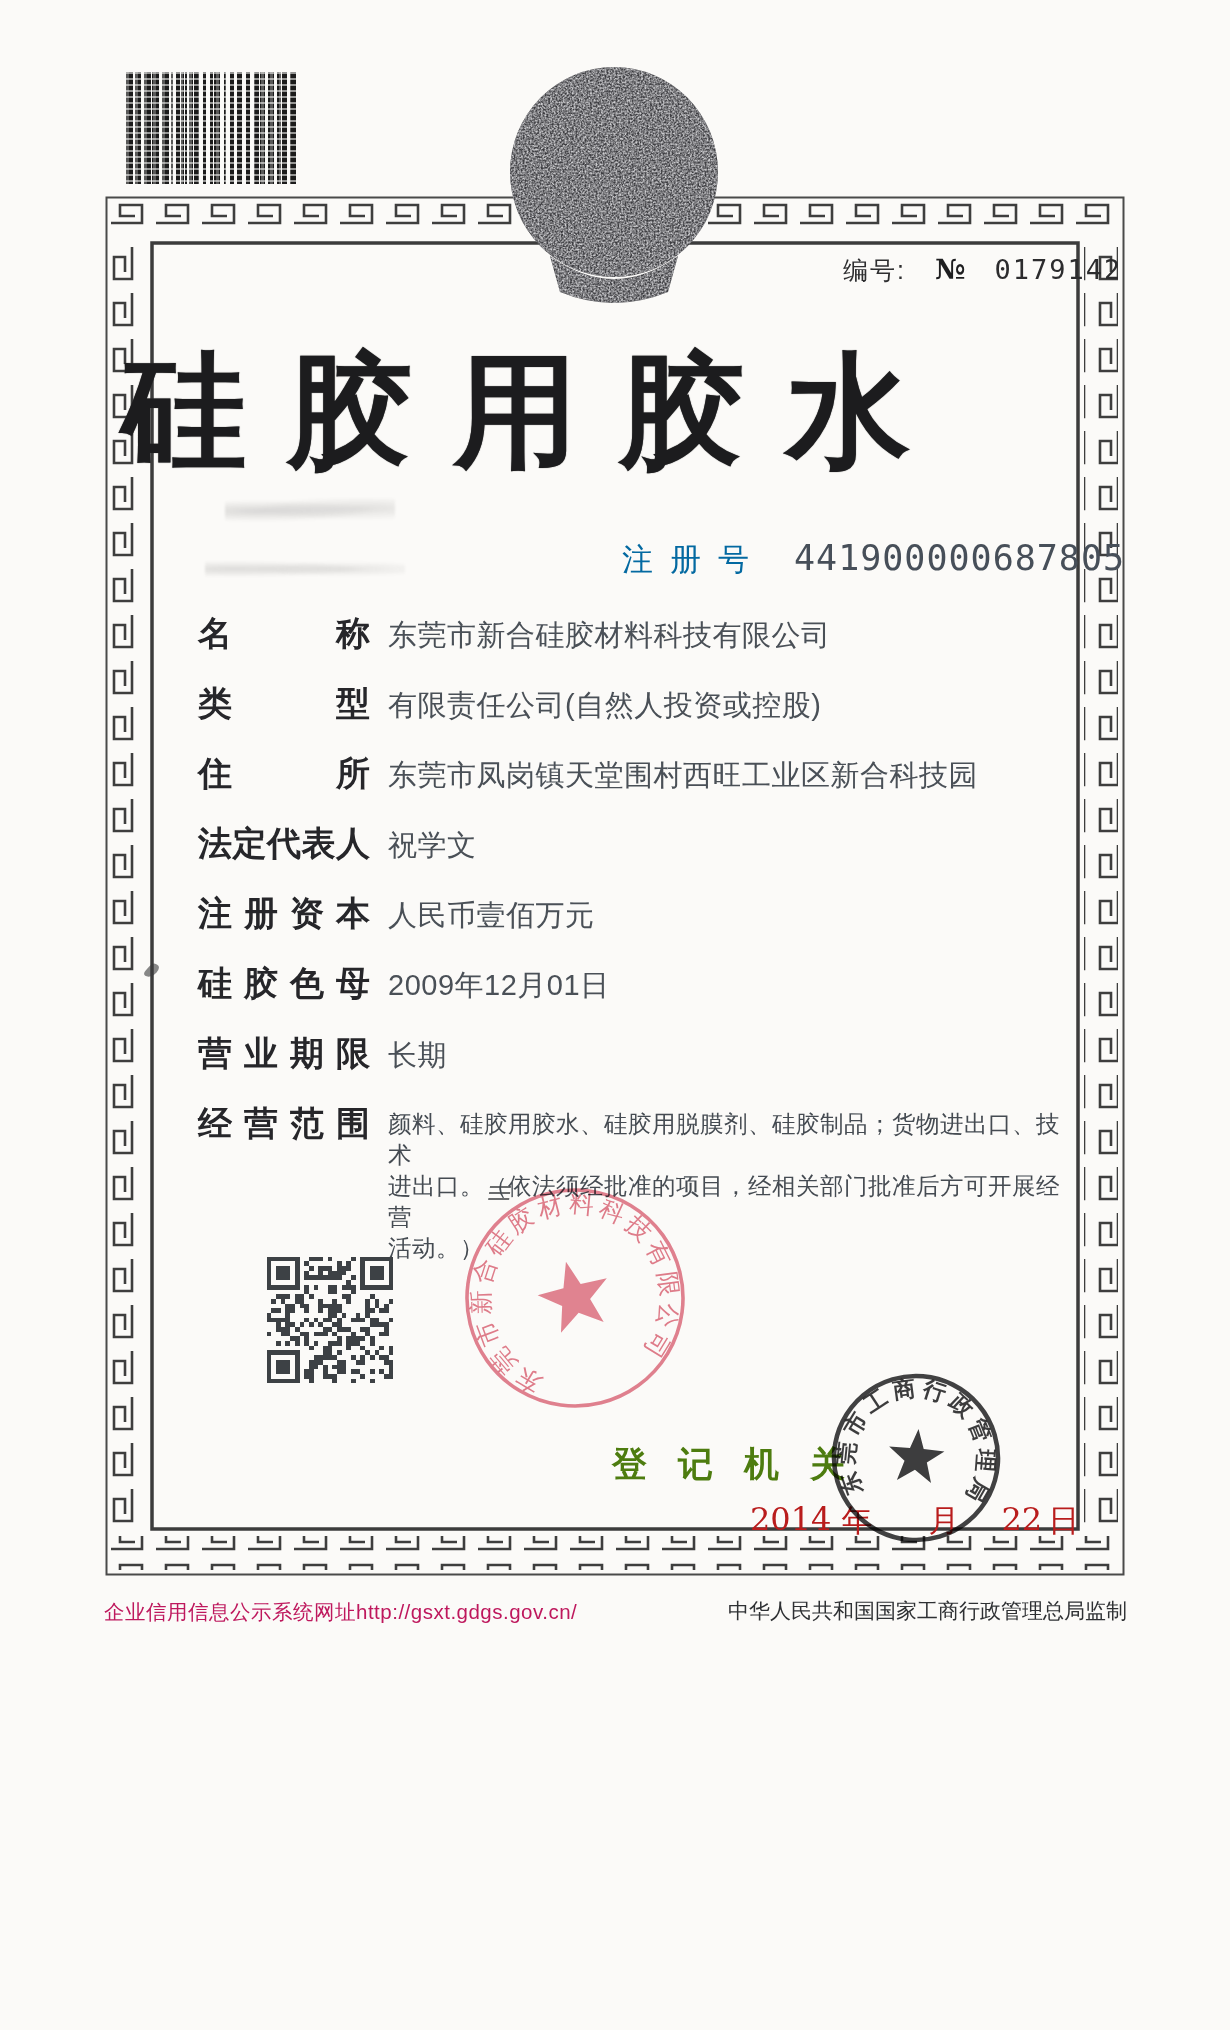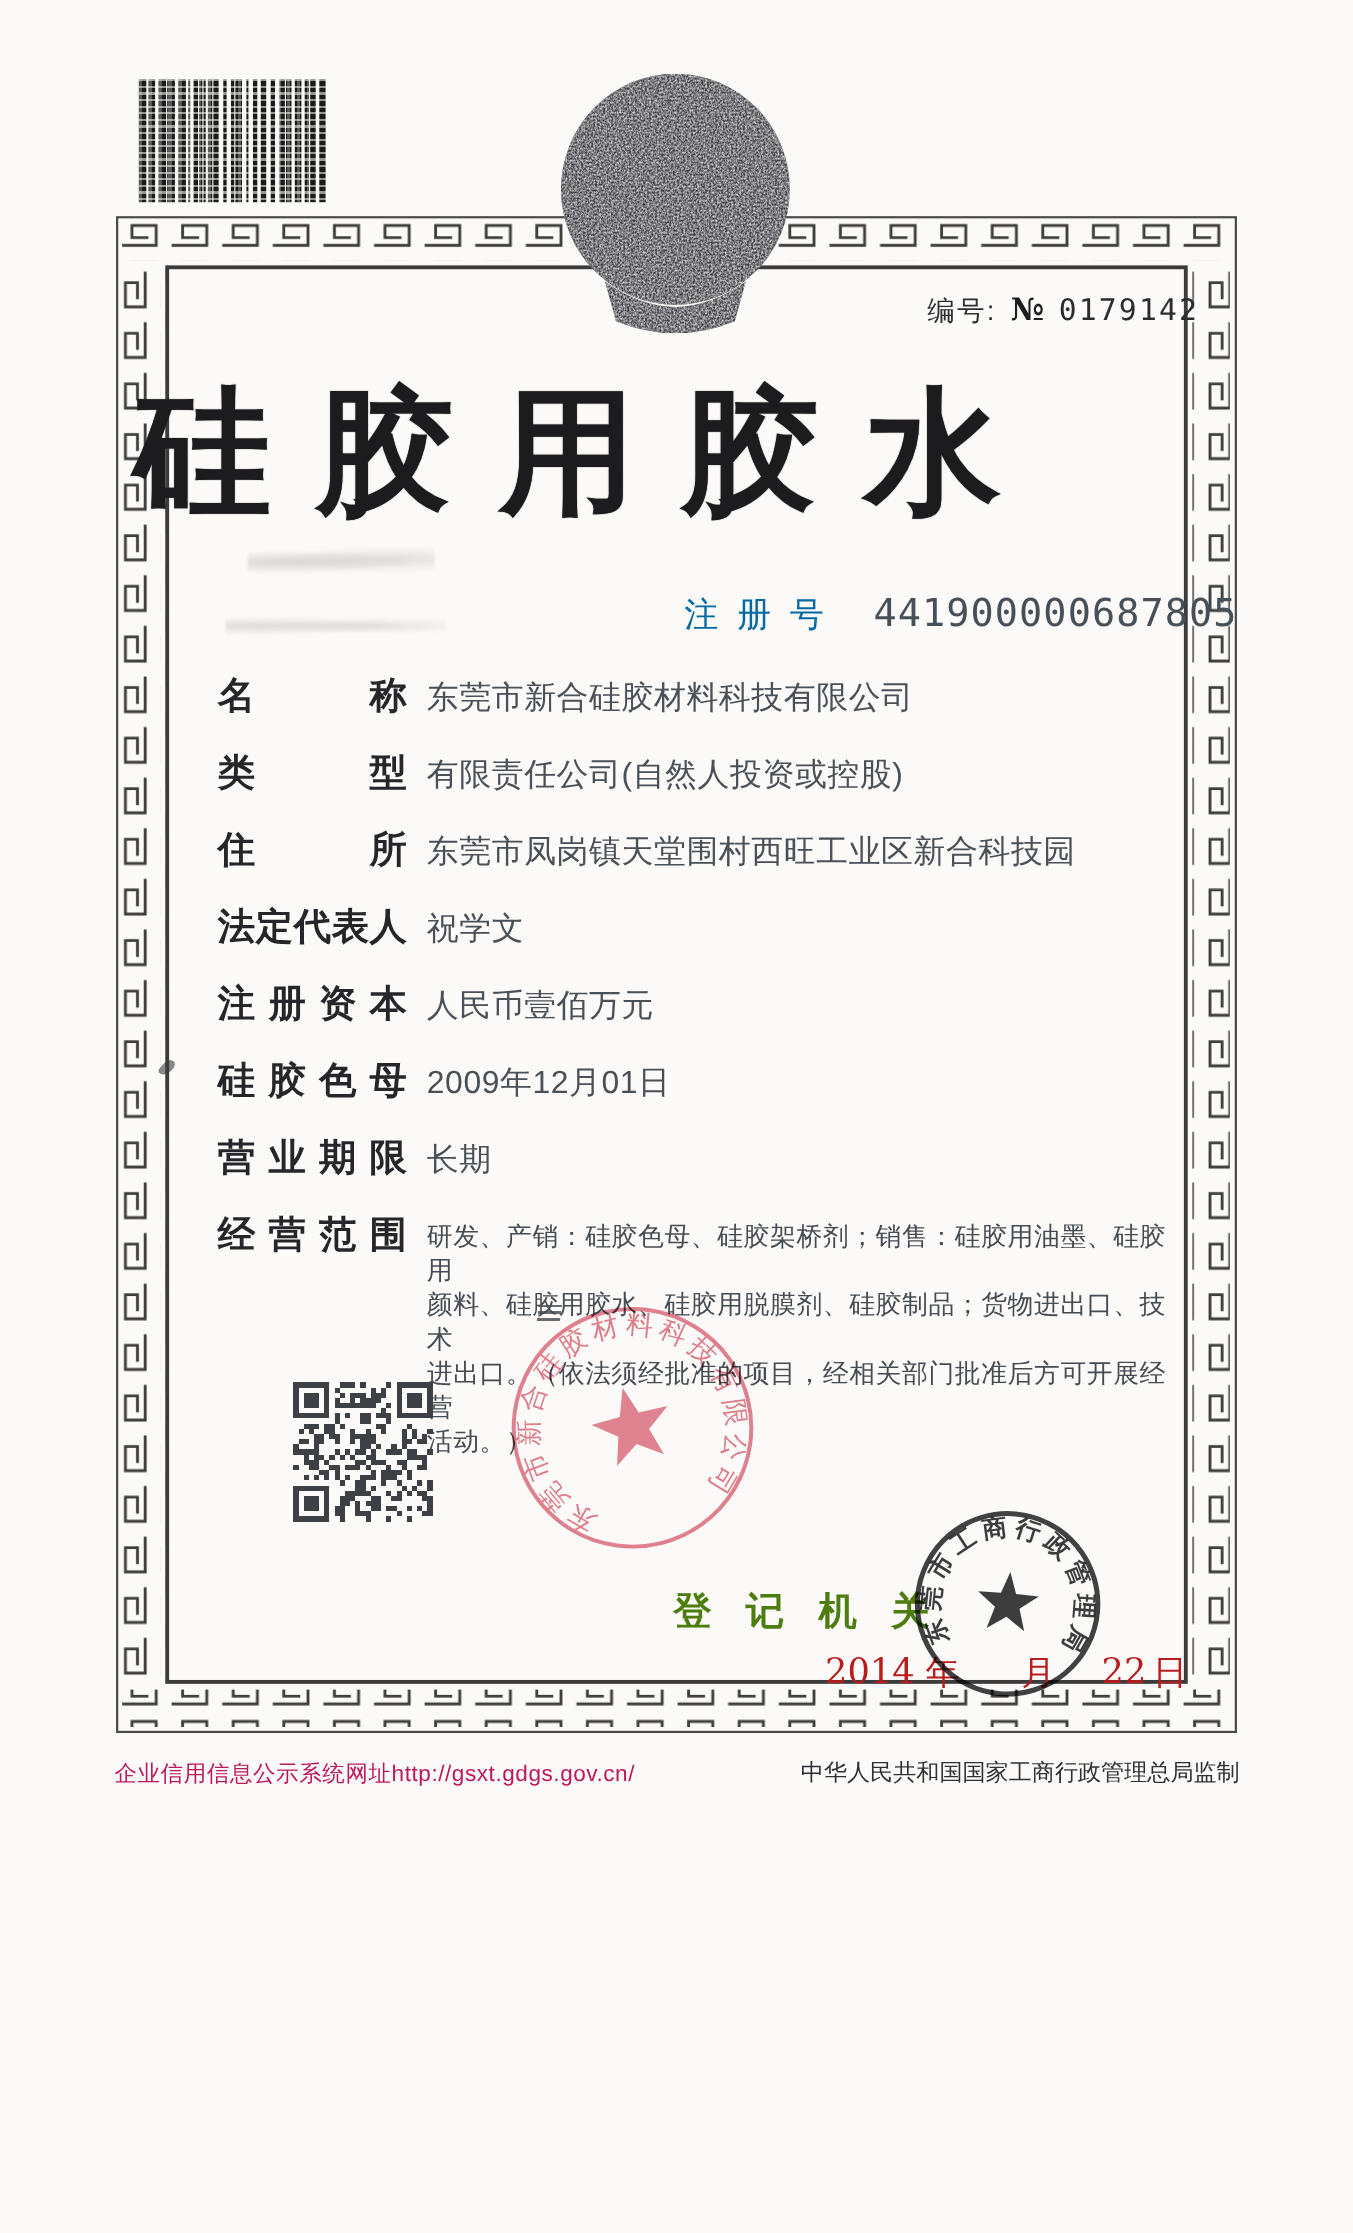--- a/index.html
+++ b/index.html
@@ -14,21 +14,21 @@
      background:repeating-linear-gradient(180deg,rgba(250,250,248,.55) 0 2px,rgba(250,250,248,0) 2px 6px),
                 repeating-linear-gradient(90deg,rgba(250,250,248,.28) 0 3px,rgba(250,250,248,0) 3px 9px);}
 
   
   .emblem{position:absolute;left:496px;top:62px;width:235px;height:246px;z-index:3;}
 
   
   .border-frame{position:absolute;left:105px;top:196px;width:1020px;height:1380px;z-index:1;}
 
   
-  .serial{position:absolute;top:265px;left:843px;display:flex;gap:13px;align-items:baseline;z-index:4;}
+  .serial{position:absolute;top:253px;left:843px;display:flex;gap:29px;align-items:baseline;z-index:4;}
   .serial .lbl{font-size:25px;color:#2e2e30;letter-spacing:2px;}
   .serial .no{font-family:"DejaVu Serif",serif;font-weight:bold;font-size:28px;color:#1e1e20;}
   .serial .num{font-family:"DejaVu Sans Mono",monospace;font-size:27px;letter-spacing:2px;color:#2c2c2e;}
 
   
   .doc-title{position:absolute;top:330px;left:615px;transform:translateX(calc(-50% - 78px));
              font-size:124px;font-weight:900;letter-spacing:42px;color:#1c1c1e;white-space:nowrap;
              text-shadow:0 0 1px #3a3a3a;z-index:4;}
 
   
@@ -197,21 +197,20 @@
     </div>
 
     <div class="row">
       <div class="row-label">营业期限</div>
       <div class="row-value">长期</div>
     </div>
 
     <div class="row">
       <div class="row-label">经营范围</div>
       <div class="row-value">
-          <div>研发、产销：硅胶色母、硅胶架桥剂；销售：硅胶用油墨、硅胶用</div>
           <div>颜料、硅胶用胶水、硅胶用脱膜剂、硅胶制品；货物进出口、技术</div>
           <div>进出口。（依法须经批准的项目，经相关部门批准后方可开展经营</div>
           <div>活动。）</div>
         </div>
     </div>
   </div>
 
   <svg class="qr" viewBox="0 0 29 29" shape-rendering="crispEdges">
     <g fill="#3d4145">
         <rect x="10" y="1" width="1" height="1"></rect>

